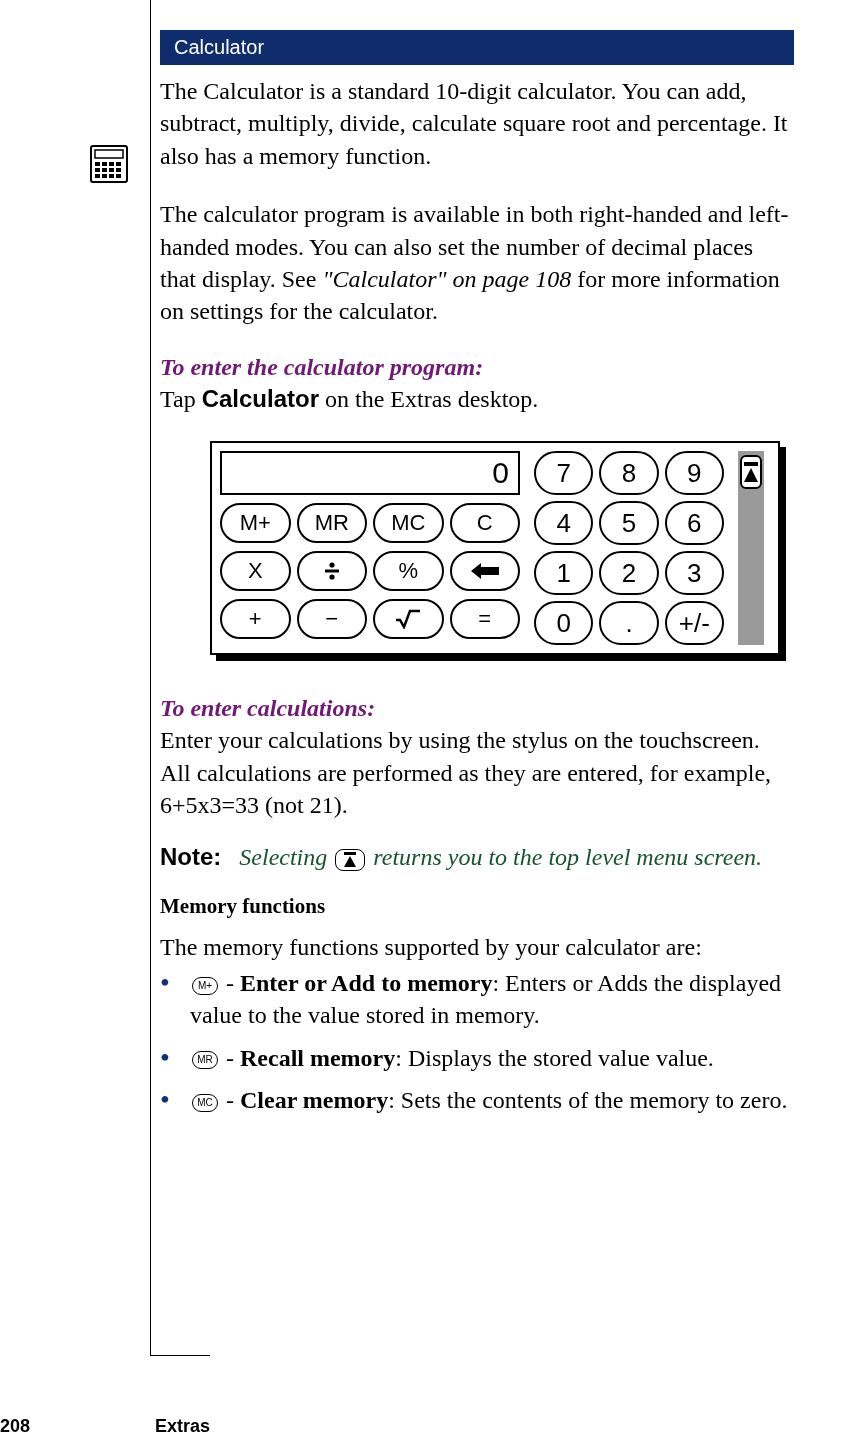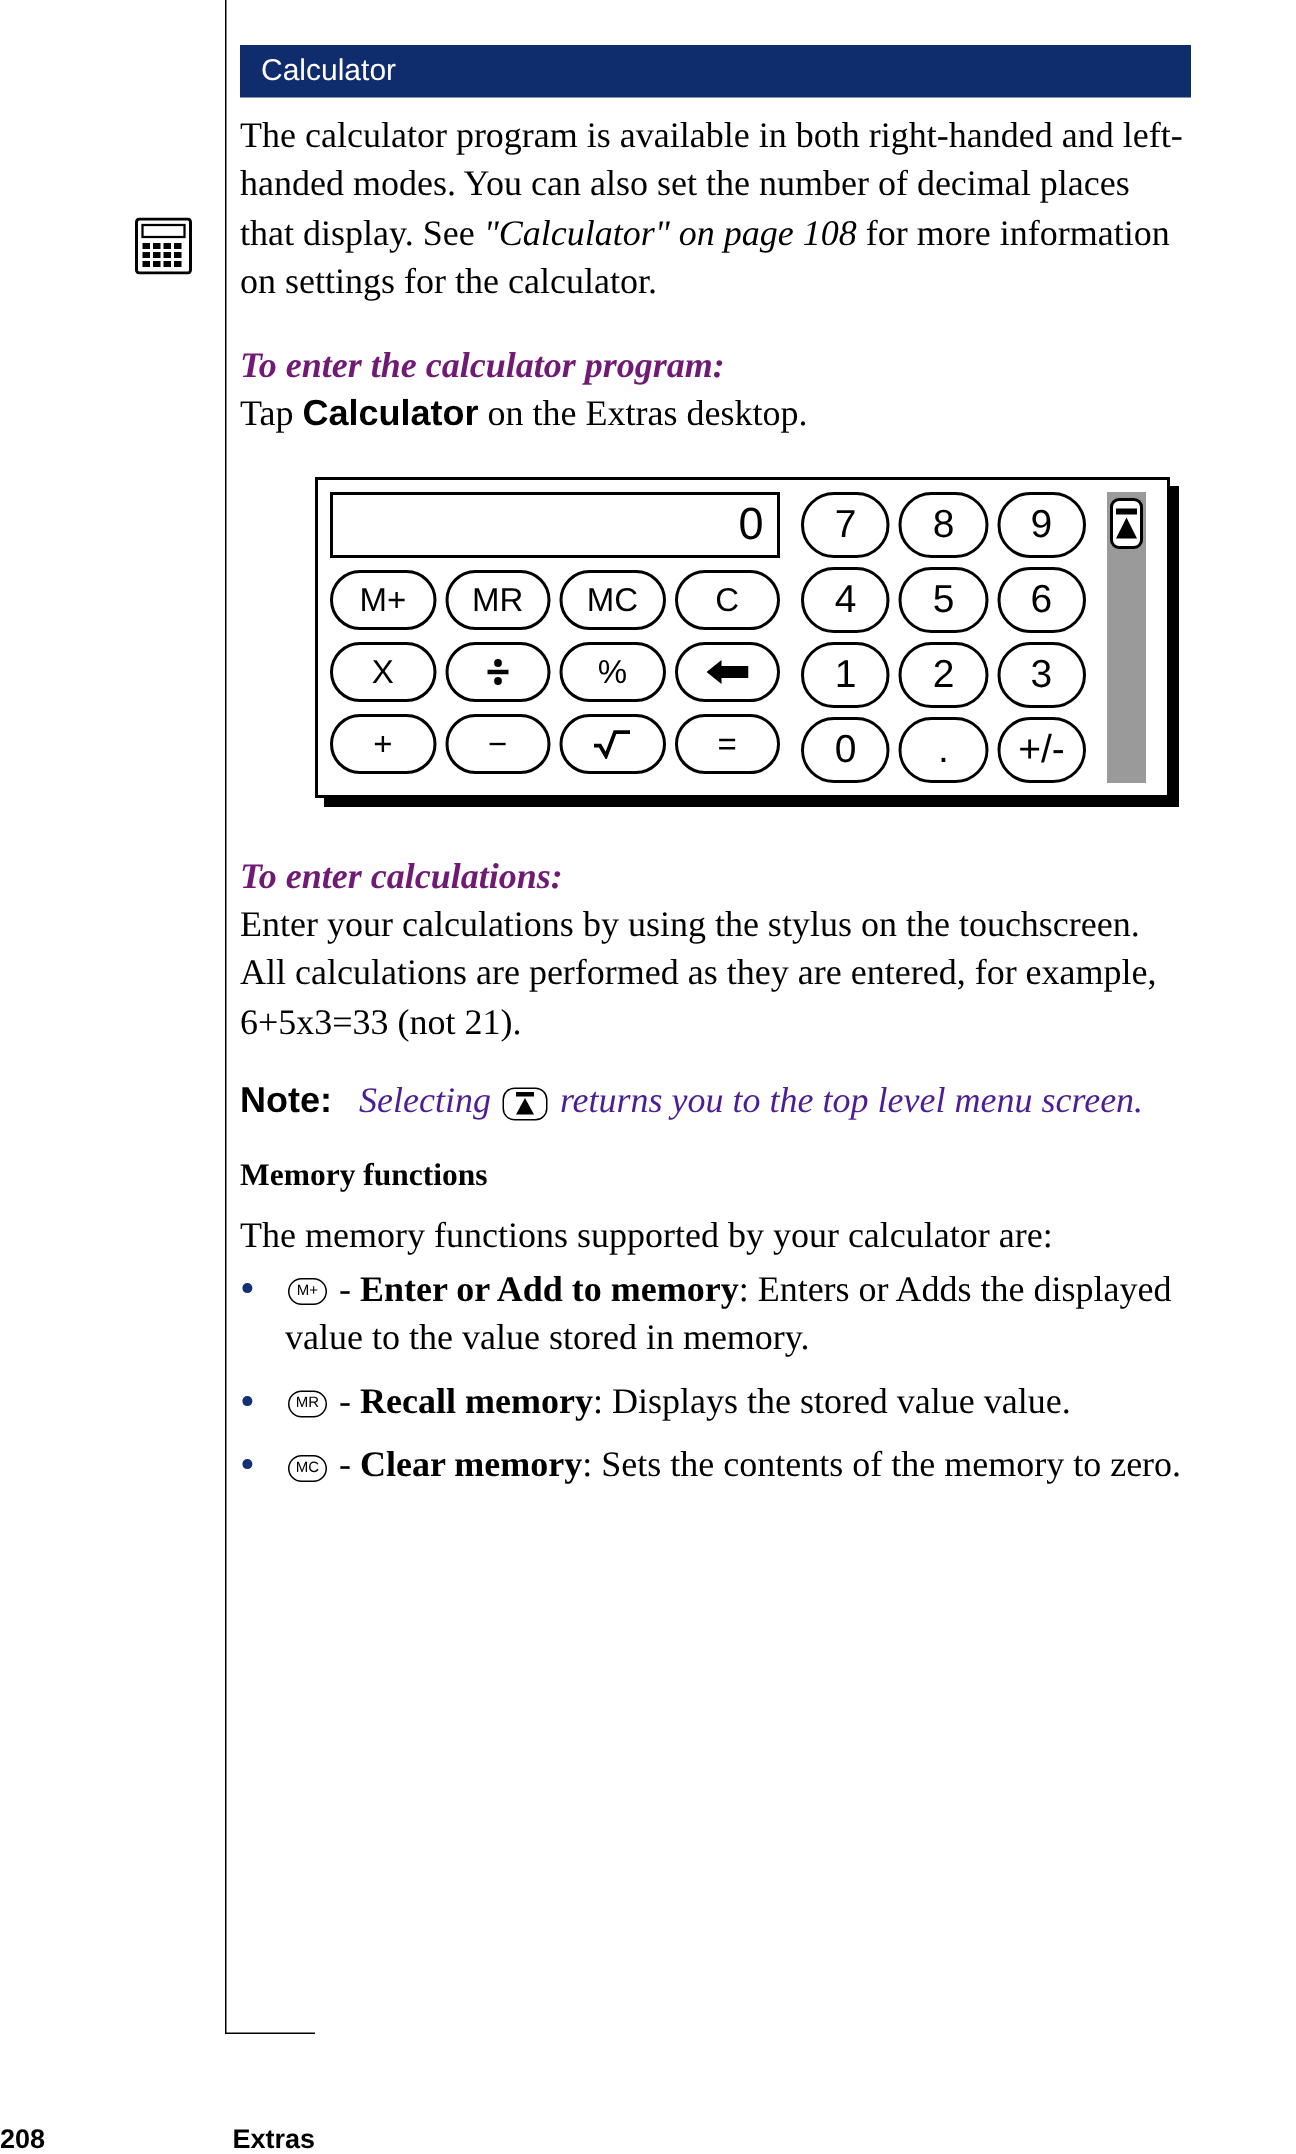--- a/index.html
+++ b/index.html
@@ -97,21 +97,21 @@
     font-size: 21px;
     font-weight: bold;
     margin: 0 0 12px 0;
   }
   .note2 {
     font-size: 24px;
     line-height: 1.35;
     margin: 0 0 20px 0;
   }
   .note2 .note-label { font-family: Arial, Helvetica, sans-serif; font-weight: bold; }
-  .note2 .note-text { font-style: italic; color: #4c1d95; }
+  .note2 .note-text { font-style: italic; color: #14532d; }
   .bullet-list {
     list-style: none;
     padding: 0;
     margin: 0;
     font-size: 24px;
     line-height: 1.35;
   }
   .bullet-list li {
     display: flex;
     align-items: flex-start;
@@ -285,20 +285,21 @@
           <rect x="26" y="29" width="5" height="4"></rect>
       </g>
     </svg>
   </div>
 
   <div class="content">
 
 
     <div class="section-bar">Calculator</div>
 
+    <p class="body-text">The Calculator is a standard 10-digit calculator. You can add, subtract, multiply, divide, calculate square root and percentage. It also has a memory function.</p>
 
     <p class="body-text">
       <span>The calculator program is available in both right-handed and left-handed modes. You can also set the number of decimal places that display. See </span><span class="ref-italic">"Calculator" on page 108</span><span> for more information on settings for the calculator.</span>
     </p>
 
     <p class="subhead">To enter the calculator program:</p>
     <p class="instr">
       <span>Tap </span><span class="sans-bold">Calculator</span><span> on the Extras desktop.</span>
     </p>
 

